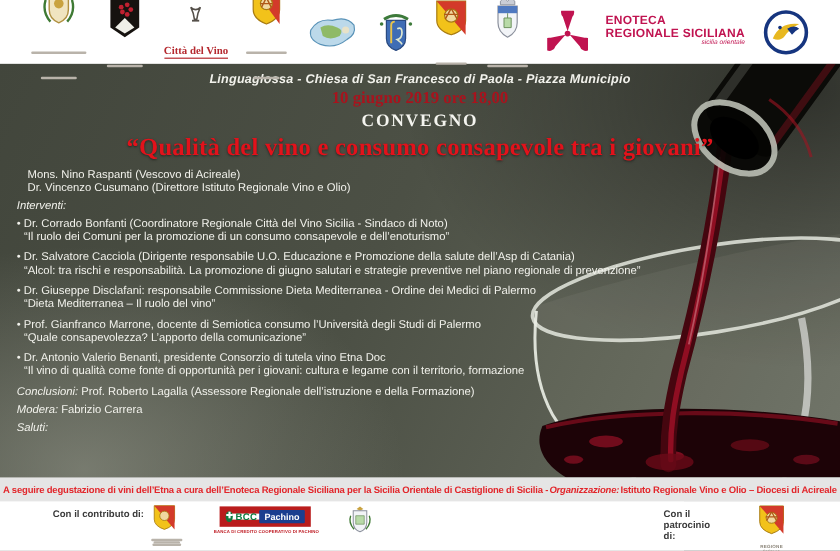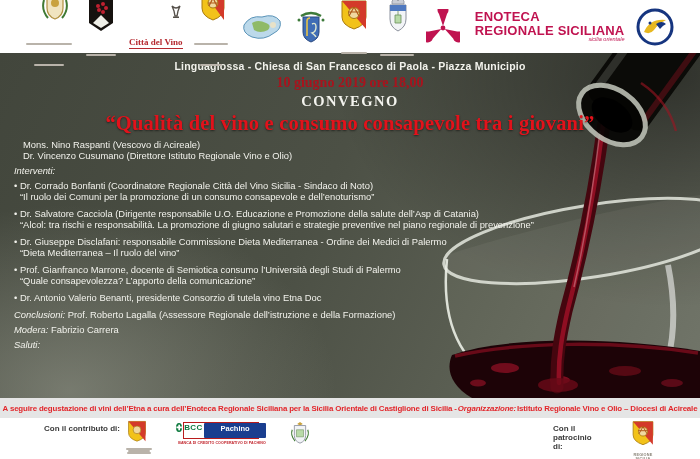--- a/index.html
+++ b/index.html
@@ -2,39 +2,39 @@
 <html><head>
 <meta charset="utf-8">
 <style>
   html,body{margin:0;padding:0;background:#888;}
   .poster{position:relative;width:700px;height:459px;background:#fff;overflow:hidden;
           font-family:"Liberation Sans",sans-serif;-webkit-font-smoothing:antialiased;}
 
   
   .logo-band{position:absolute;top:0;left:0;width:700px;height:53px;background:#fff;
              display:flex;align-items:center;justify-content:space-between;padding:2px 26px;box-sizing:border-box;z-index:5;}
-  .logo{display:flex;flex-direction:column;align-items:flex-end;justify-content:center;gap:19px;}
+  .logo{display:flex;flex-direction:column;align-items:center;justify-content:center;gap:19px;}
   .cap-line{height:2px;background:#b9b3aa;border-radius:1px;margin:0 auto;}
   .cdv-text{font-family:"Liberation Serif",serif;font-weight:bold;color:#b5292f;font-size:9px;border-bottom:1.5px solid #b5292f;padding-bottom:1px;line-height:1;}
   .enoteca{display:flex;align-items:center;gap:5px;}
   .enoteca-text{line-height:1.05;}
-  .enoteca-l1,.enoteca-l2{color:#c01350;font-weight:bold;font-size:13px;letter-spacing:.2px;margin-left:10px;}
+  .enoteca-l1,.enoteca-l2{color:#c01350;font-weight:bold;font-size:10px;letter-spacing:.2px;margin-left:10px;}
   .enoteca-l3{color:#c01350;font-size:5.5px;text-align:right;font-style:italic;}
 
   
   .main{position:absolute;top:53px;left:0;width:700px;height:345px;overflow:hidden;color:#f2f2ec;
     background:
       radial-gradient(430px 300px at 10% 98%, rgba(158,161,148,.55), transparent 62%),
       radial-gradient(520px 360px at 96% 6%, rgba(0,0,0,.5), transparent 65%),
       linear-gradient(115deg,#42463c 0%,#4c5045 45%,#5b5f53 72%,#6a6e62 100%);}
   .scene{position:absolute;top:0;left:0;z-index:1;}
   .content{position:relative;z-index:2;padding:5px 14px 0 14px;}
 
   .hdr{text-align:center;}
-  .hdr-location{font-size:10.5px;font-weight:bold;letter-spacing:.2px;margin:2px 0 3px 0;}
+  .hdr-location{font-size:10.5px;font-weight:bold;letter-spacing:.2px;margin:2px 0 3px 0;font-style:italic;}
   .hdr-date{font-family:"Liberation Serif",serif;font-weight:bold;color:#a8131d;font-size:14px;margin:0 0 2px 0;}
   .hdr-type{font-family:"Liberation Serif",serif;font-weight:bold;color:#f4f4ef;font-size:14.5px;letter-spacing:1.5px;margin:2px 0 2px 0;}
   .hdr-title{font-family:"Liberation Serif",serif;font-weight:bold;color:#e2121b;font-size:20.5px;letter-spacing:.2px;margin:1px 0 4px 0;text-shadow:0 1px 2px rgba(0,0,0,.5);}
 
   .prog{width:660px;font-size:9.4px;line-height:1.17;}
   .prog p{margin:0;}
   .lbl{font-style:italic;}
   .gap-s{margin-top:4px !important;}
   .gap-m{margin-top:6px !important;}
   .ind{padding-left:9px;}
@@ -44,25 +44,25 @@
   .band{position:absolute;top:398px;left:0;width:700px;height:20px;background:#e5e5e5;z-index:5;
         display:flex;align-items:center;justify-content:center;color:#e2262b;font-weight:bold;
         font-size:7.9px;letter-spacing:-0.15px;white-space:nowrap;}
   .band .it{font-style:italic;margin:0 1px;}
 
   
   .footer{position:absolute;top:418px;left:0;width:570px;height:41px;background:#fff;z-index:5;}
   .foot-label{position:absolute;font-size:8px;font-weight:bold;color:#3a3a3a;top:6px;}
   .f-contrib{left:44px;}
   .f-patroc{left:553px;}
-  .bcc-box{position:absolute;left:183px;top:4px;width:76px;height:17px;border:1px solid #b91c1c;background:#fff;
-           display:flex;justify-content:center;gap:2px;box-sizing:border-box;}
+  .bcc-box{position:absolute;left:183px;top:4px;width:76px;height:17px;border:6px solid #b91c1c;background:#fff;
+           display:flex;align-items:center;justify-content:center;gap:2px;box-sizing:border-box;}
   .bcc-cross{width:9px;height:9px;border-radius:50%;background:#0d7a3e;color:#fff;font-size:7px;line-height:9px;text-align:center;font-weight:bold;}
   .bcc-abbr{color:#0d7a3e;font-weight:bold;font-size:8px;letter-spacing:.3px;}
-  .bcc-name{background:#1a3e8f;color:#fff;font-weight:bold;font-size:7.5px;padding:1px 16px;border-radius:1px;}
+  .bcc-name{background:#1a3e8f;color:#fff;font-weight:bold;font-size:7.5px;padding:1px 4px;border-radius:1px;}
   .bcc-sub{position:absolute;left:176px;top:23px;width:92px;text-align:center;color:#c02028;font-size:3.6px;font-weight:bold;letter-spacing:.1px;}
   .reg-cap{font-size:3.8px;color:#8a8478;font-weight:bold;text-align:center;margin-top:1px;letter-spacing:.2px;}
 
   .abs{position:absolute;}
 </style>
 </head>
 <body>
 
 <div class="poster">
 
@@ -231,20 +231,21 @@
         <p class="gap-m">• Dr.  Salvatore Cacciola (Dirigente responsabile U.O. Educazione e Promozione della salute dell’Asp di Catania)</p>
         <p class="sp-cont">“Alcol: tra rischi e responsabilità. La promozione di giugno salutari e strategie preventive nel piano regionale di prevenzione”</p>
 
         <p class="gap-m">• Dr. Giuseppe Disclafani: responsabile Commissione Dieta Mediterranea - Ordine dei Medici di Palermo</p>
         <p class="sp-cont">“Dieta Mediterranea – Il ruolo del vino”</p>
 
         <p class="gap-m">• Prof. Gianfranco Marrone, docente di Semiotica consumo l’Università degli Studi di Palermo</p>
         <p class="sp-cont">“Quale consapevolezza? L’apporto della comunicazione”</p>
 
         <p class="gap-m">• Dr. Antonio Valerio Benanti, presidente Consorzio di tutela vino Etna Doc</p>
+        <p class="sp-cont">“Il vino di qualità come fonte di opportunità per i giovani: cultura e legame con il territorio, formazione</p>
 
         <p class="gap-m"><span class="lbl">Conclusioni:</span> <span>Prof. Roberto Lagalla (Assessore Regionale dell’istruzione e della Formazione)</span></p>
         <p class="gap-s"><span class="lbl">Modera:</span> <span>Fabrizio Carrera</span></p>
 
         <p class="lbl gap-s">Saluti:</p>
 
       </div>
     </div>
   </div>
 

